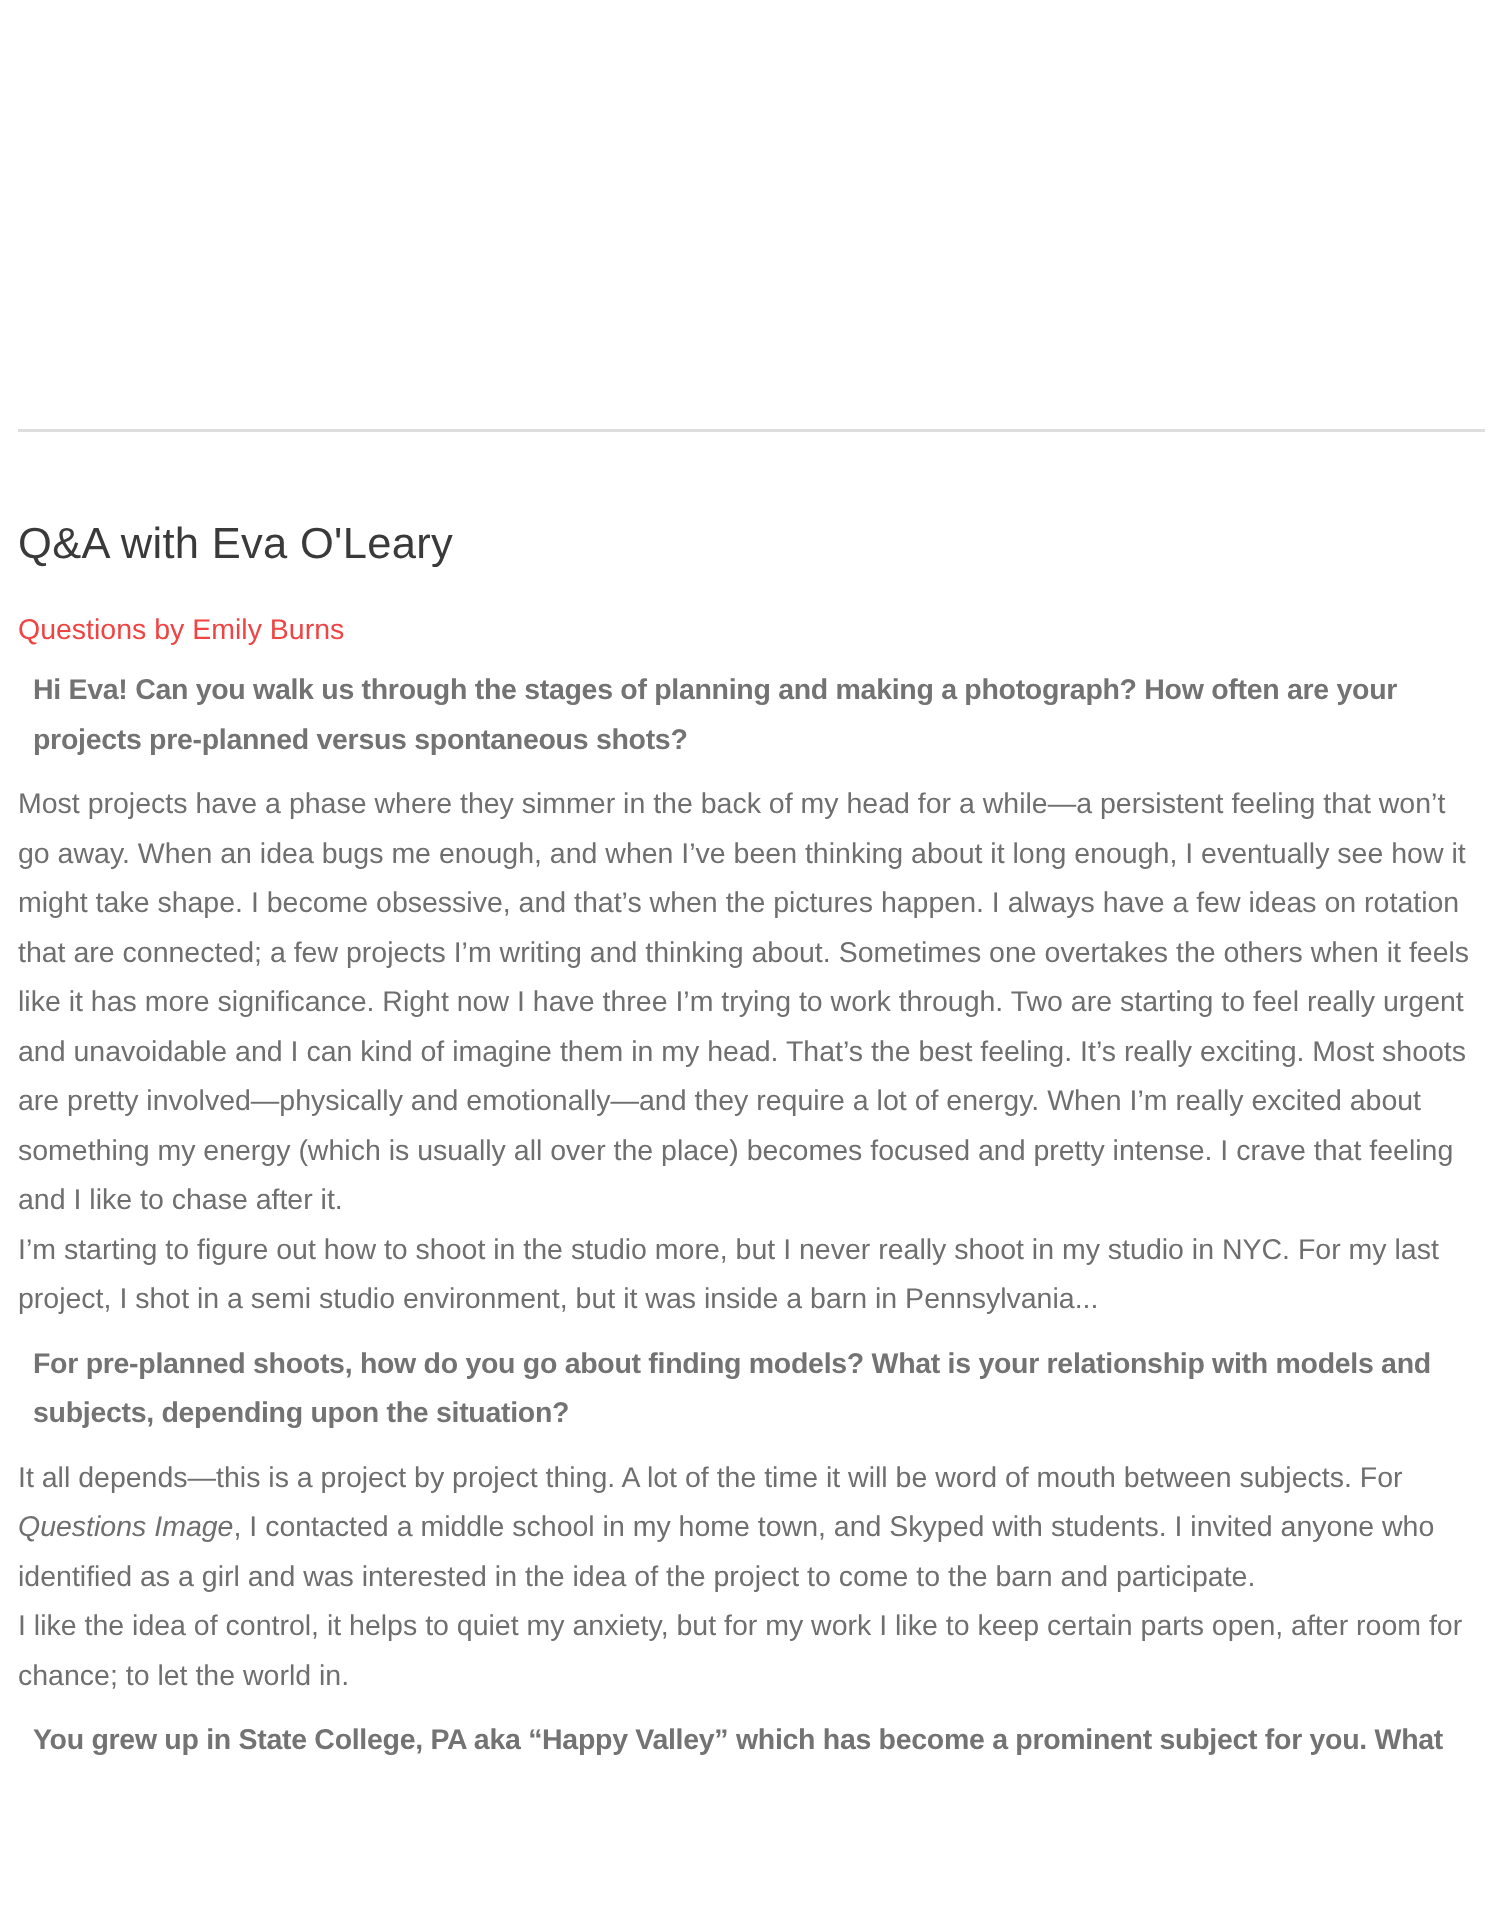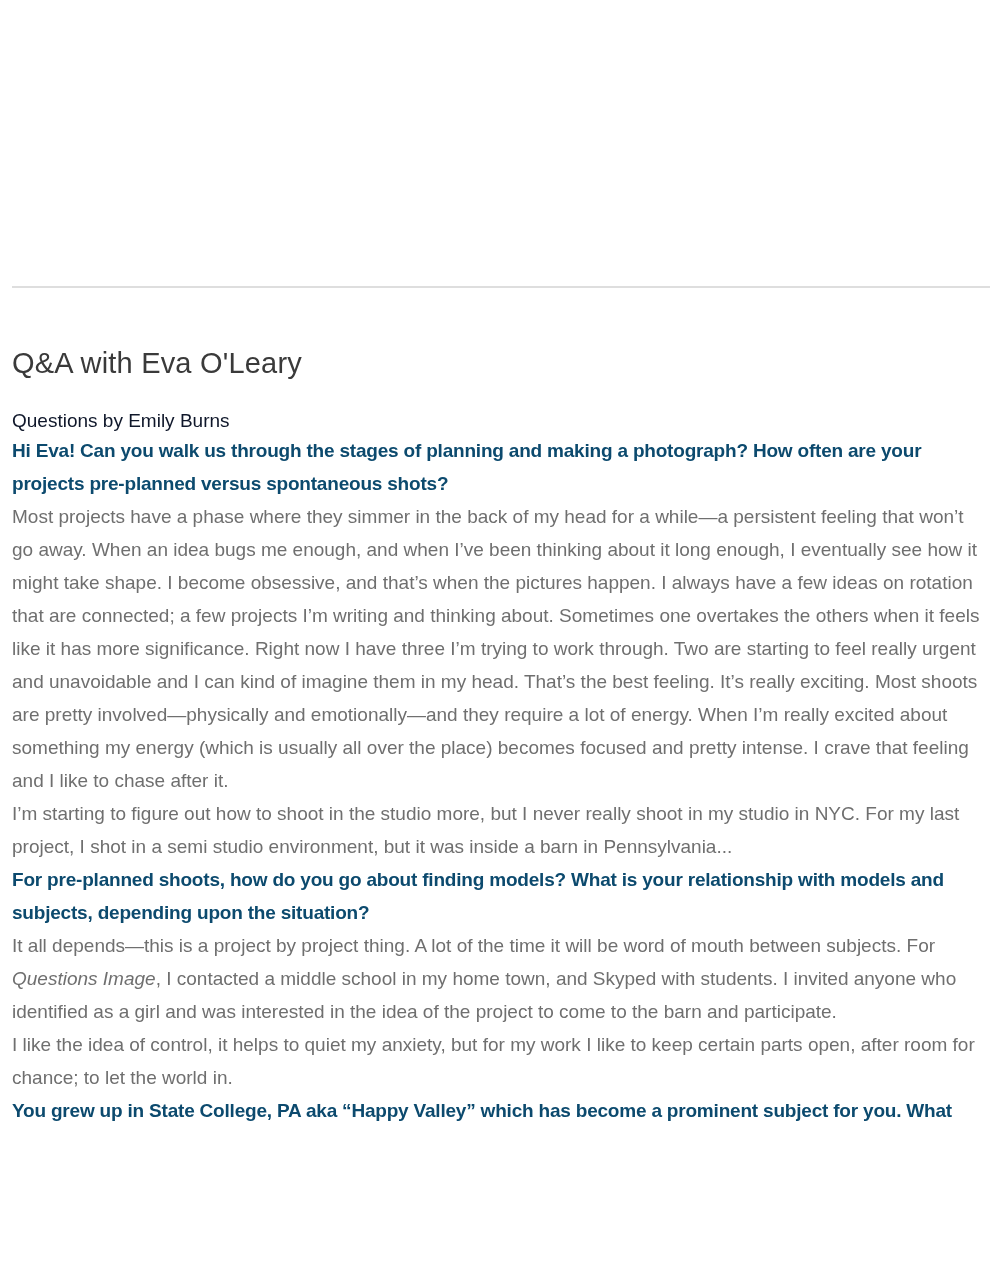--- a/index.html
+++ b/index.html
@@ -34,31 +34,31 @@
   h1.title {
     font-size: 29px;
     font-weight: 400;
     color: #3a3a3a;
     letter-spacing: 0.2px;
     line-height: 35px;
     margin: 58px 0 0 0;
   }
   p.byline {
     font-size: 19px;
-    color: #0f172a;
+    color: #ef4444;
     line-height: 26px;
     margin: 27px 0 0 0;
   }
   p.q {
     font-size: 19px;
     font-weight: 700;
-    color: #0c4a6e;
+    color: #737373;
     line-height: 33px;
     letter-spacing: -0.2px;
-    margin: 0;
+    margin: 10px;
   }
   p.a {
     font-size: 19px;
     font-weight: 400;
     color: #6f6f6f;
     line-height: 33px;
     margin: 0;
   }
   .first-block {
     margin-top: 29px;

